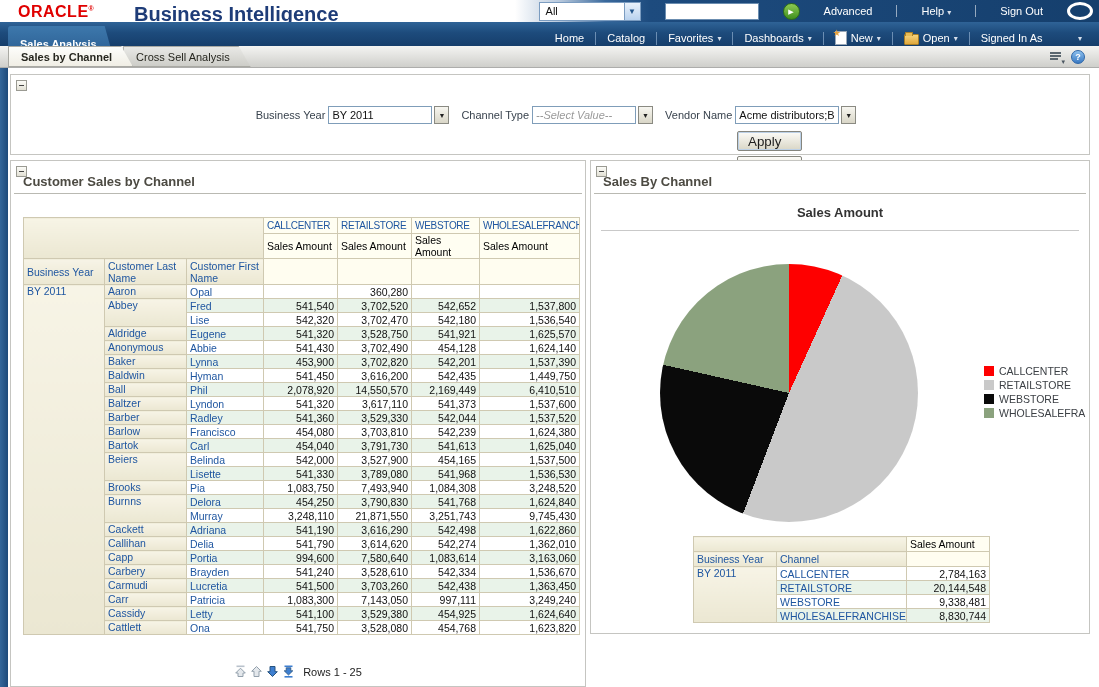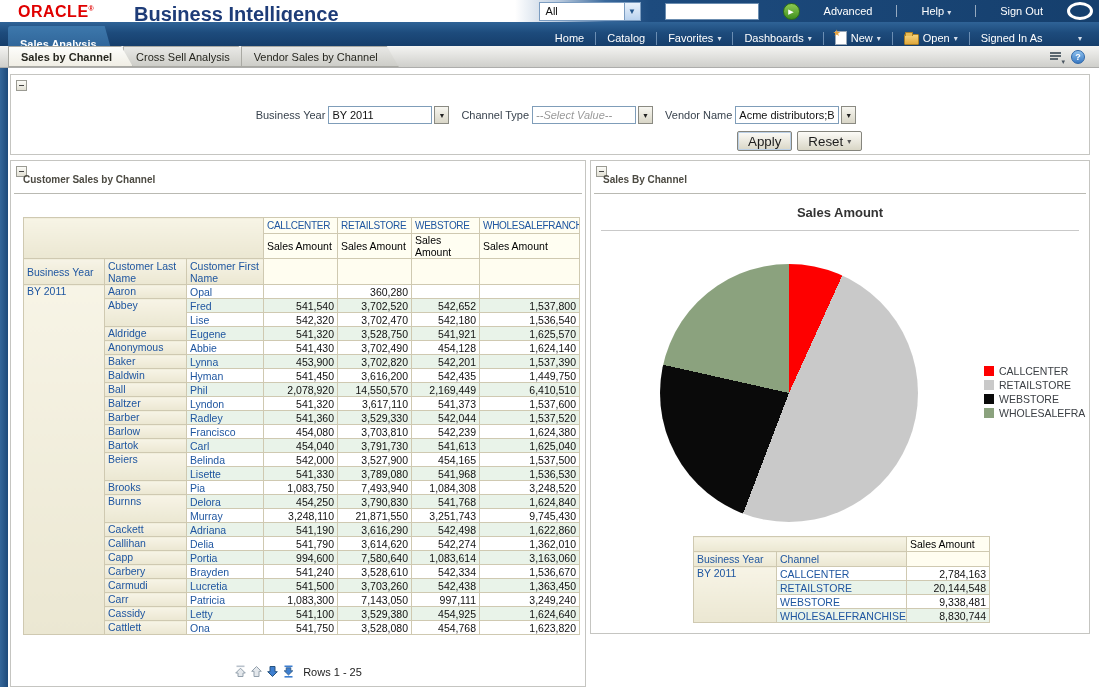--- a/index.html
+++ b/index.html
@@ -61,32 +61,32 @@
   .left-strip{position:absolute;left:0;top:68px;width:8px;height:619px;background:linear-gradient(90deg,#35679a,#1e4a7a);}
 
   
   .panel{position:absolute;background:#fff;border:1px solid #c5c5c1;box-sizing:border-box;}
   .filter-panel{left:10px;top:74px;width:1080px;height:81px;}
   .left-panel{left:10px;top:160px;width:576px;height:527px;}
   .right-panel{left:590px;top:160px;width:500px;height:474px;}
   .collapse{position:absolute;left:5px;top:5px;width:11px;height:11px;border:1px solid #9a9a92;
     background:linear-gradient(#fcfcf8,#e2e0d4);box-sizing:border-box;}
   .collapse::after{content:"";position:absolute;left:2px;top:4px;width:5px;height:1px;background:#444;}
-  .panel-title{position:absolute;left:12px;top:13px;font-weight:bold;font-size:10px;color:#4c4a42;}
+  .panel-title{position:absolute;left:12px;top:13px;font-weight:bold;font-size:13px;color:#4c4a42;}
   .panel-rule{position:absolute;left:3px;right:3px;top:32px;border-top:1px solid #b9b9b2;}
 
   
   .filter-row{position:absolute;left:0;right:0;top:31px;display:flex;justify-content:center;align-items:center;}
   .flabel{color:#39434e;margin:0 3px 0 12px;white-space:nowrap;}
   .combo{width:96px;height:16px;border:1px solid #7f9db9;background:#fff;color:#111;
     padding:0 3px;display:flex;align-items:center;overflow:hidden;white-space:nowrap;}
   .combo.ph{color:#9a9a9a;font-style:italic;}
   .combo-btn{width:15px;height:18px;margin-left:2px;border:1px solid #8a8a82;box-sizing:border-box;
     background:linear-gradient(#f7f6f0,#d9d6c7);display:flex;align-items:center;justify-content:center;font-size:7px;color:#222;}
-  .filter-buttons{position:absolute;left:726px;top:56px;display:flex;gap:5px;}
+  .filter-buttons{position:absolute;left:726px;top:56px;display:flex;gap:5px;flex-direction:column;}
   .btn{height:20px;padding:0 10px;border:1px solid #85857d;border-radius:2px;color:#1c1c1c;
     background:linear-gradient(#fcfbf7,#d9d6c6);display:flex;align-items:center;gap:4px;}
   .btn.primary{box-shadow:inset 0 0 0 1px #bcd0e6;}
   .btn .crt{color:#555;}
 
   
   table.pivot{border-collapse:collapse;table-layout:fixed;font-size:10.5px;}
   table.pivot td{border:1px solid #cfc9b1;padding:0 3px;overflow:hidden;line-height:12px;box-sizing:border-box;}
   td.corner,td.dh,td.yc,td.lc{background:linear-gradient(#f7f4e6,#ebe7d2);}
   td.chh{background:#fffef2;color:#1f56a0;font-size:10px;letter-spacing:-.3px;height:16px;white-space:nowrap;}
@@ -182,23 +182,20 @@
       </div>
   </div>
 
   <div class="tabbar">
     <div class="tabs">
         <div class="tab active">
           <span>Sales by Channel</span>
         </div>
         <div class="tab">
           <span>Cross Sell Analysis</span>
-        </div>
-        <div class="tab">
-          <span>Vendor Sales by Channel</span>
         </div>
       </div>
     <div class="tab-icons">
       <span class="opt-icon">
           <i></i>
           <i></i>
           <i></i>
         </span>
       <span class="help-icon">?</span>
     </div>

